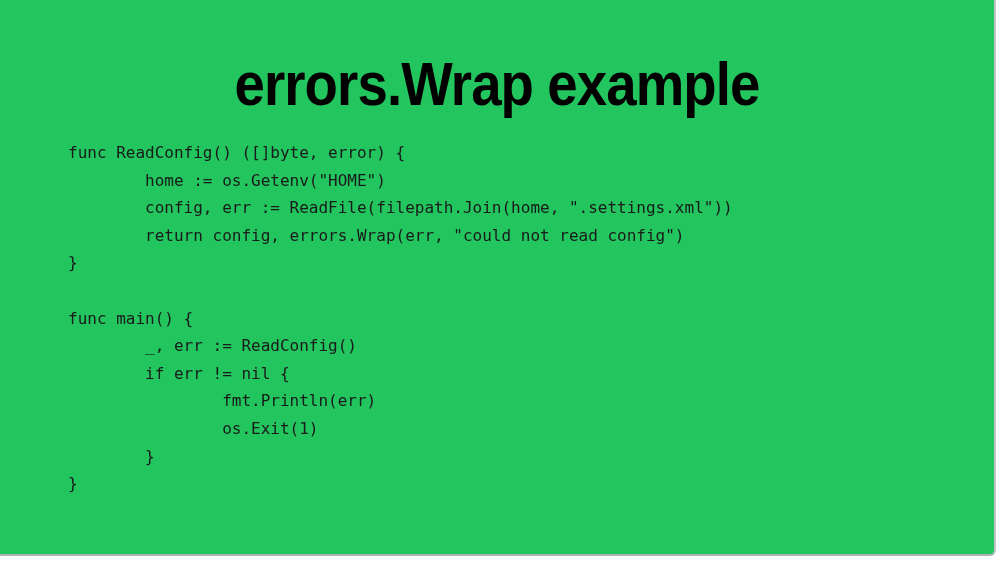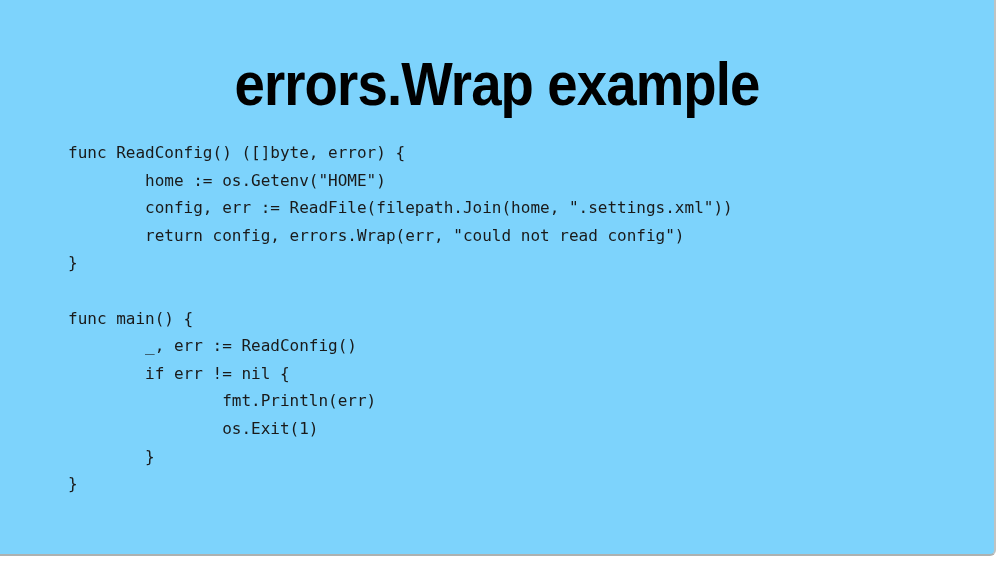--- a/index.html
+++ b/index.html
@@ -16,21 +16,21 @@
     font-family: "Liberation Sans", sans-serif;
   }
 
   
   .slide {
     position: absolute;
     left: 0;
     top: 0;
     width: 994px;
     height: 554px;
-    background: #7dd3fc;
+    background: #22c55e;
     border-right: 2px solid #bfc3c2;
     border-bottom: 2px solid #adb1b0;
     border-radius: 0 0 6px 0;
   }
 
   
   .slide-title {
     position: absolute;
     left: 0;
     top: 52px;

